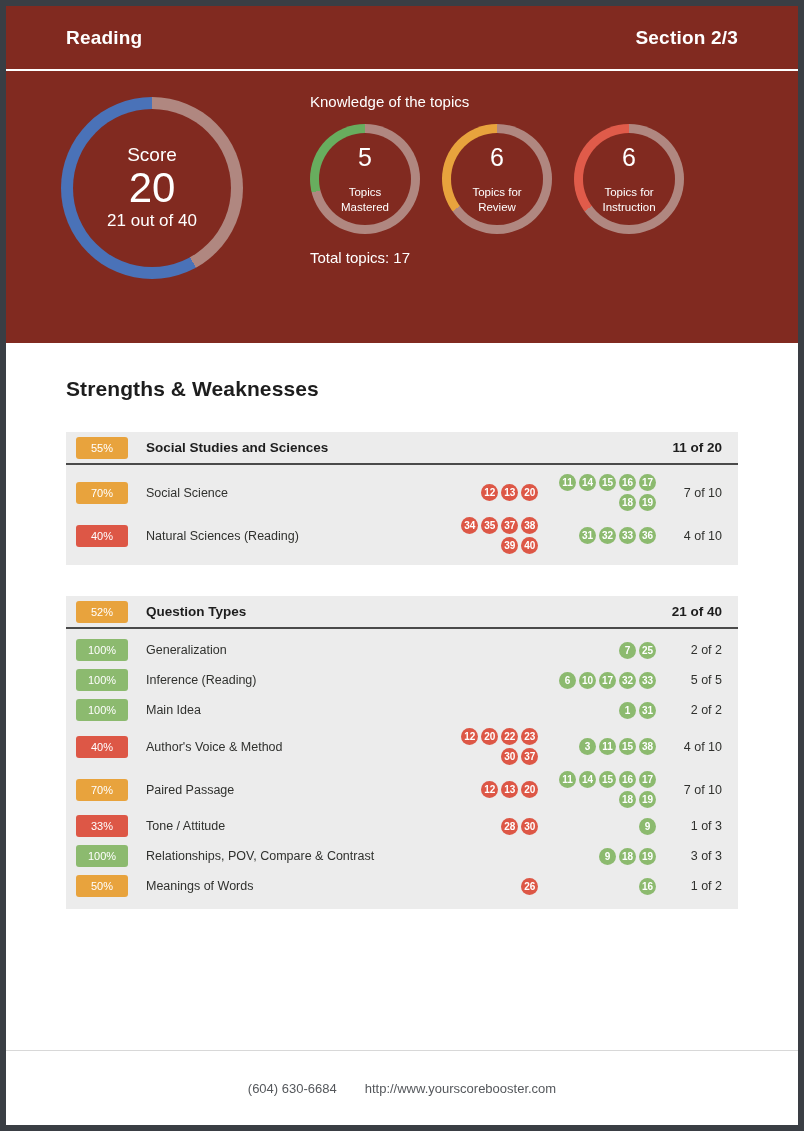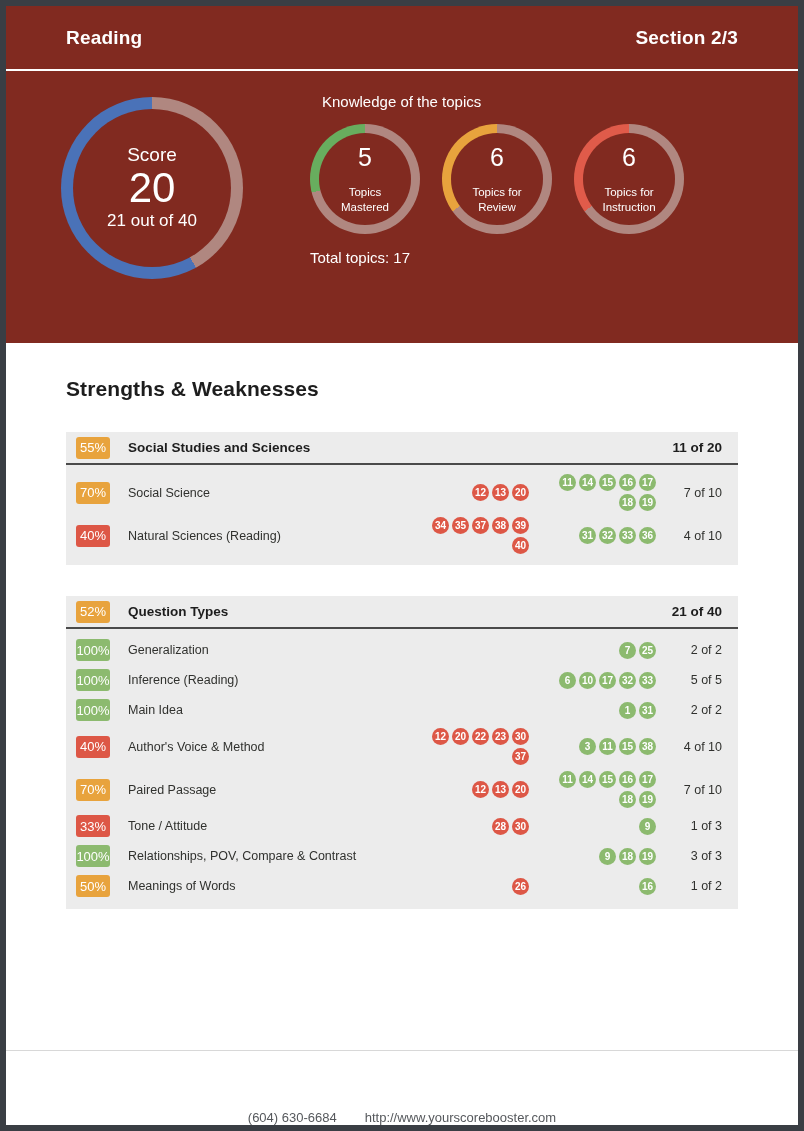--- a/index.html
+++ b/index.html
@@ -58,21 +58,21 @@
 
   .donut-score { width: 182px; height: 182px; }
   .donut-score .hole { inset: 12px; }
   .score-label { font-size: 19px; line-height: 1.1; font-weight: 300; }
   .score-value { font-size: 42px; line-height: 1.12; font-weight: 300; margin-top: -2px; }
   .score-sub   { font-size: 17px; line-height: 1.1; font-weight: 300; margin-top: 1px; }
 
   .topics-wrap { flex: 1; padding-left: 12px; }
   .topics-head {
     font-size: 15px; font-weight: 300; color: #fff;
-    margin: 0 0 14px 12px;
+    margin: 0 0 14px 0;
   }
   .topics-row { display: flex; gap: 22px; }
   .donut-topic { width: 110px; height: 110px; }
   .donut-topic .hole { inset: 9px; }
   .topic-num { font-size: 25px; line-height: 1.1; font-weight: 300; }
   .topic-cap { font-size: 11.5px; line-height: 1.25; font-weight: 300; margin-top: 14px; }
   .total-topics { font-size: 15px; font-weight: 300; margin-top: 15px; }
 
   
   .content { padding: 34px 60px 0 60px; }
@@ -103,24 +103,24 @@
     padding: 3px 16px 3px 10px;
     min-height: 30px;
   }
   .row-label {
     font-size: 12.5px; color: #30312e;
     margin-left: 18px;
     width: 300px;
     flex: none;
   }
   .pill {
-    width: 34px; height: 22px;
+    width: 52px; height: 22px;
     border-radius: 3px;
     display: flex; align-items: center; justify-content: center;
-    font-size: 13px; color: #fff;
+    font-size: 11px; color: #fff;
     flex: none;
     text-align: center;
   }
   .pill.green  { background: #8cba6f; }
   .pill.orange { background: #e8a33d; }
   .pill.red    { background: #dd5746; }
 
   .bcol {
     display: flex; flex-wrap: wrap; gap: 3px;
     justify-content: flex-end;
@@ -140,21 +140,21 @@
     width: 66px; text-align: right;
     flex: none;
   }
 
   
   .footer {
     position: absolute;
     left: 0; right: 0; bottom: 0;
     height: 75px;
     border-top: 1px solid #d8d8d8;
-    display: flex; align-items: flex-end; justify-content: center;
+    display: flex; align-items: center; justify-content: center;
     gap: 28px;
     font-size: 13px; color: #55585c;
   }
 </style>
 </head>
 <body>
 
 <div id="page">
 
   <div class="hero">

